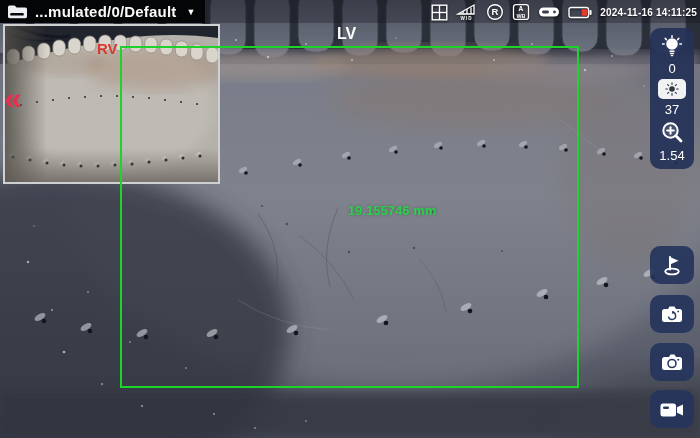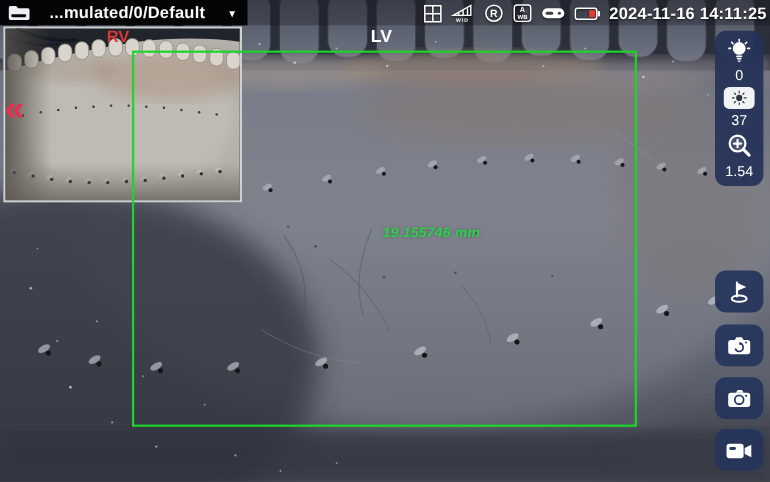--- a/index.html
+++ b/index.html
@@ -1,43 +1,43 @@
 <!DOCTYPE html>
 <html><head>
 <meta charset="utf-8">
 <style>
   html,body{margin:0;padding:0;background:#222;}
   .stage{position:relative;width:700px;height:438px;overflow:hidden;
          font-family:"Liberation Sans","DejaVu Sans",sans-serif;background:#5d616d;}
   .scene{position:absolute;inset:0;z-index:0;}
   
   .title-chip{position:absolute;left:0;top:0;height:23px;z-index:6;background:#040507;
-              display:flex;align-items:center;gap:18px;padding:0 10px 0 7px;cursor:pointer;}
+              display:flex;align-items:center;gap:8px;padding:0 10px 0 7px;cursor:pointer;}
   .title-chip .t{color:#fafafa;font-size:15px;font-weight:700;letter-spacing:.2px;white-space:nowrap;}
   .title-chip .caret{color:#fff;font-size:9px;margin-left:2px;}
   .statusbar{position:absolute;top:2px;right:3px;height:20px;z-index:6;display:flex;
              align-items:center;gap:8px;}
   .statusbar .ic{display:flex;align-items:center;justify-content:center;filter:drop-shadow(0 1px 1px rgba(0,0,0,.6));}
-  .clock{color:#fff;font-size:15px;font-weight:700;letter-spacing:.2px;
+  .clock{color:#fff;font-size:10px;font-weight:700;letter-spacing:.2px;
          text-shadow:0 1px 2px rgba(0,0,0,.75);white-space:nowrap;}
   
   .pip{position:absolute;left:3px;top:24px;width:217px;height:160px;z-index:2;
        border:2px solid #cfd0d2;box-sizing:border-box;background:#23262c;}
-  .pip-label{position:absolute;left:97px;top:25px;z-index:4;color:#d63a32;
+  .pip-label{position:absolute;left:97px;top:40px;z-index:4;color:#d63a32;
              font-size:15px;font-weight:700;}
   .collapse{position:absolute;left:4px;top:82px;z-index:4;color:#ea2e4f;font-size:32px;
             font-weight:800;line-height:1;cursor:pointer;user-select:none;}
   
   .roi{position:absolute;left:120px;top:46px;width:459px;height:342px;z-index:3;
        border:2px solid #1fd32b;box-sizing:border-box;}
   .main-label{position:absolute;left:337px;top:25px;z-index:4;color:#ffffff;
               font-size:16px;font-weight:700;}
   .measure{position:absolute;left:348px;top:204px;z-index:4;color:#2bd14a;
            font-size:12.5px;font-weight:600;letter-spacing:.3px;
-           text-shadow:0 0 3px rgba(0,40,0,.35);font-style:italic;}
+           text-shadow:0 0 3px rgba(0,40,0,.35);}
   
   .side-panel{position:absolute;left:650px;top:28px;width:44px;height:141px;z-index:6;
               background:rgba(37,51,88,.93);border-radius:10px;display:flex;
               flex-direction:column;align-items:center;justify-content:space-between;
               padding:7px 0;box-sizing:border-box;}
   .side-panel .val{color:#fff;font-size:13px;line-height:1;}
   .white-btn{width:28px;height:20px;background:#f1f2f4;border-radius:5px;display:flex;
              align-items:center;justify-content:center;cursor:pointer;}
   .tool-btn{position:absolute;left:650px;width:44px;height:38px;z-index:6;cursor:pointer;
             background:rgba(38,53,92,.93);border-radius:10px;display:flex;

